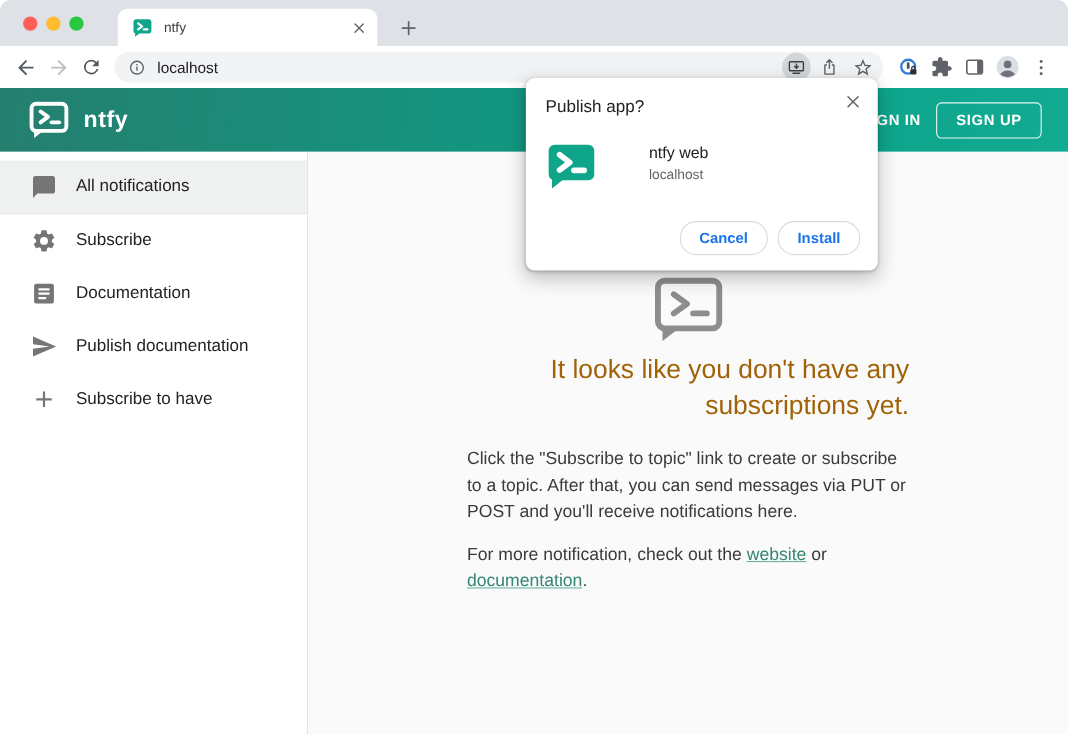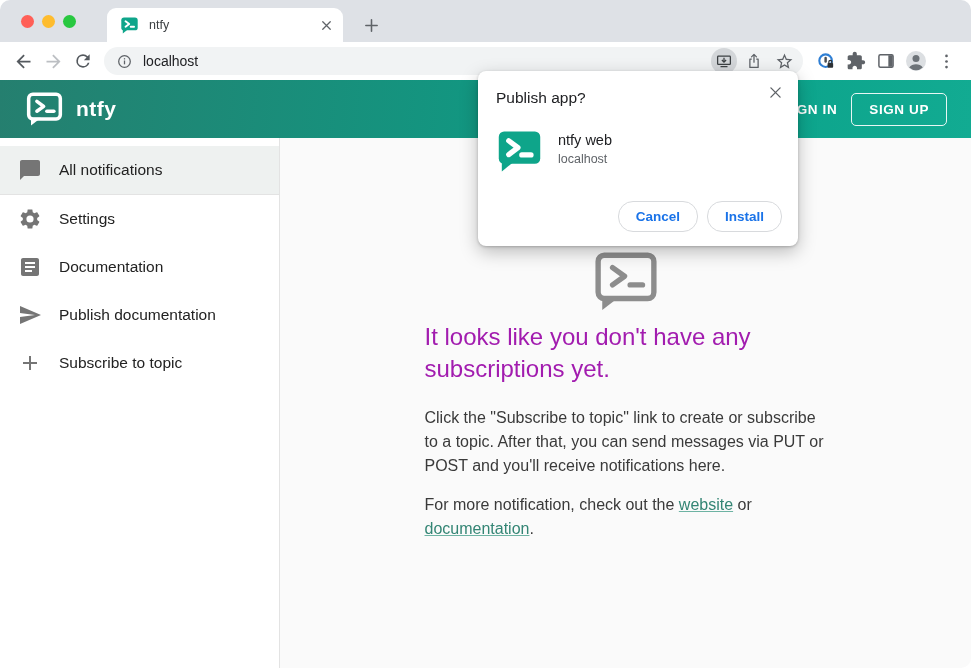--- a/index.html
+++ b/index.html
@@ -34,40 +34,40 @@
   .appbar { height:58px; background:linear-gradient(95deg,#257f6f 0%,#0aa189 70%,#12ab92 100%);
             display:flex; align-items:center; padding:0 24px 0 26px; color:#fff; }
   .brand { font-size:21px; font-weight:bold; letter-spacing:.5px; margin-left:13px; }
   .appbar-spacer { flex:1; }
   .hbtn { font-size:13.5px; font-weight:bold; letter-spacing:.6px; color:#fff; padding:8px 10px; border-radius:5px; }
   .hbtn.outlined { border:1.5px solid rgba(255,255,255,.9); padding:8px 17px; margin-left:4px; }
 
   
   .bodyrow { display:flex; height:530px; }
   .sidebar { width:280px; background:#fff; border-right:1px solid #e3e3e3; padding-top:8px; }
-  .sitem { height:48px; display:flex; align-items:center; padding-left:18px; cursor:pointer; }
+  .sitem { height:48px; display:flex; align-items:center; padding-left:28px; cursor:pointer; }
   .sitem.selected { background:#eef1f0; }
   .sitem .sico { width:24px; height:24px; color:#757575; flex:0 0 24px; }
   .sitem .slabel { margin-left:17px; font-size:15.5px; color:#222; }
   .sdivider { height:1px; background:#e3e3e3; }
 
   .main { flex:1; background:#fafafa; }
   .content { width:402px; margin:0 auto; padding-top:113px; }
   .bigicon { display:flex; justify-content:center; color:#8d8d8d; }
-  .heading { margin-top:10px; text-align:left; font-size:24px; line-height:32px; color:#a21caf; }
+  .heading { margin-top:10px; text-align:right; font-size:24px; line-height:32px; color:#a16207; }
   .para { margin-top:21px; font-size:16px; line-height:24px; color:#3a3a3a; }
   .para.second { margin-top:15px; }
   a.tlink { color:#338574; text-decoration:underline; text-decoration-color:#6db3a3; cursor:pointer; }
 
   
   .dialog { position:absolute; left:478px; top:71px; width:320px; height:175px; background:#fff;
             border-radius:8px; box-shadow:0 1px 3px rgba(0,0,0,.22), 0 6px 18px rgba(0,0,0,.25); z-index:50; }
   .dlg-title { position:absolute; left:18px; top:18px; font-size:15.5px; color:#202124; }
   .dlg-close { position:absolute; right:12px; top:10px; width:22px; height:22px; display:flex; align-items:center; justify-content:center; }
-  .dlg-approw { position:absolute; left:20px; top:59px; display:flex; }
+  .dlg-approw { position:absolute; left:20px; top:59px; display:flex;gap:32px; }
   .dlg-appicon { width:43px; height:43px; }
   .dlg-apptext { margin-left:17px; padding-top:2px; }
   .dlg-appname { font-size:14.5px; color:#202124; }
   .dlg-origin { font-size:12.5px; color:#5f6368; margin-top:4px; }
   .dlg-buttons { position:absolute; right:16px; bottom:14px; display:flex; gap:9px; }
   .dlg-btn { height:31px; padding:0 17px; background:#fff; border:1px solid #d8dadd; border-radius:15px;
              font-size:13.5px; font-weight:bold; color:#1a73e8; display:flex; align-items:center; font-family:"Liberation Sans", sans-serif; }
   svg { display:block; }
 </style>
 </head>
@@ -212,21 +212,21 @@
         </span>
         <span class="slabel">All notifications</span>
       </div>
       <div class="sdivider"></div>
       <div class="sitem">
         <span class="sico">
           <svg viewBox="0 0 24 24" width="24" height="24">
               <path d="M19.14 12.94c.04-.3.06-.61.06-.94 0-.32-.02-.64-.07-.94l2.03-1.58c.18-.14.23-.41.12-.61l-1.92-3.32c-.12-.22-.37-.29-.59-.22l-2.39.96c-.5-.38-1.03-.7-1.62-.94l-.36-2.54c-.04-.24-.24-.41-.48-.41h-3.84c-.24 0-.43.17-.47.41l-.36 2.54c-.59.24-1.13.57-1.62.94l-2.39-.96c-.22-.08-.47 0-.59.22L2.74 8.87c-.12.21-.08.47.12.61l2.03 1.58c-.05.3-.09.63-.09.94s.02.64.07.94l-2.03 1.58c-.18.14-.23.41-.12.61l1.92 3.32c.12.22.37.29.59.22l2.39-.96c.5.38 1.03.7 1.62.94l.36 2.54c.05.24.24.41.48.41h3.84c.24 0 .44-.17.47-.41l.36-2.54c.59-.24 1.13-.56 1.62-.94l2.39.96c.22.08.47 0 .59-.22l1.92-3.32c.12-.22.07-.47-.12-.61l-2.01-1.58zM12 15.6A3.6 3.6 0 1 1 12 8.4a3.6 3.6 0 0 1 0 7.2z" fill="#757575"></path>
             </svg>
         </span>
-        <span class="slabel">Settings</span>
+        <span class="slabel">Subscribe</span>
       </div>
       <div class="sitem">
         <span class="sico">
           <svg viewBox="0 0 24 24" width="24" height="24">
               <path d="M19 3H5c-1.1 0-2 .9-2 2v14c0 1.1.9 2 2 2h14c1.1 0 2-.9 2-2V5c0-1.1-.9-2-2-2zm-5 14H7v-2h7v2zm3-4H7v-2h10v2zm0-4H7V7h10v2z" fill="#757575"></path>
             </svg>
         </span>
         <span class="slabel">Documentation</span>
       </div>
       <div class="sitem">
@@ -236,21 +236,21 @@
             </svg>
         </span>
         <span class="slabel">Publish documentation</span>
       </div>
       <div class="sitem">
         <span class="sico">
           <svg viewBox="0 0 24 24" width="24" height="24">
               <path d="M19 13h-6v6h-2v-6H5v-2h6V5h2v6h6v2z" fill="#757575"></path>
             </svg>
         </span>
-        <span class="slabel">Subscribe to topic</span>
+        <span class="slabel">Subscribe to have</span>
       </div>
     </div>
 
     <div class="main">
       <div class="content">
         <div class="bigicon">
           <svg viewBox="0 0 31 29" width="64" height="60">
             <rect x="2" y="2" width="27" height="21" rx="3" fill="none" stroke="#8d8d8d" stroke-width="2.6"></rect>
             <path d="M4 22 v6.5 l8.5 -6.5 z" fill="#8d8d8d"></path>
             <path d="M9 8 l5.8 4.2 -5.8 4.2" fill="none" stroke="#8d8d8d" stroke-width="2.6" stroke-linecap="round" stroke-linejoin="round"></path>

